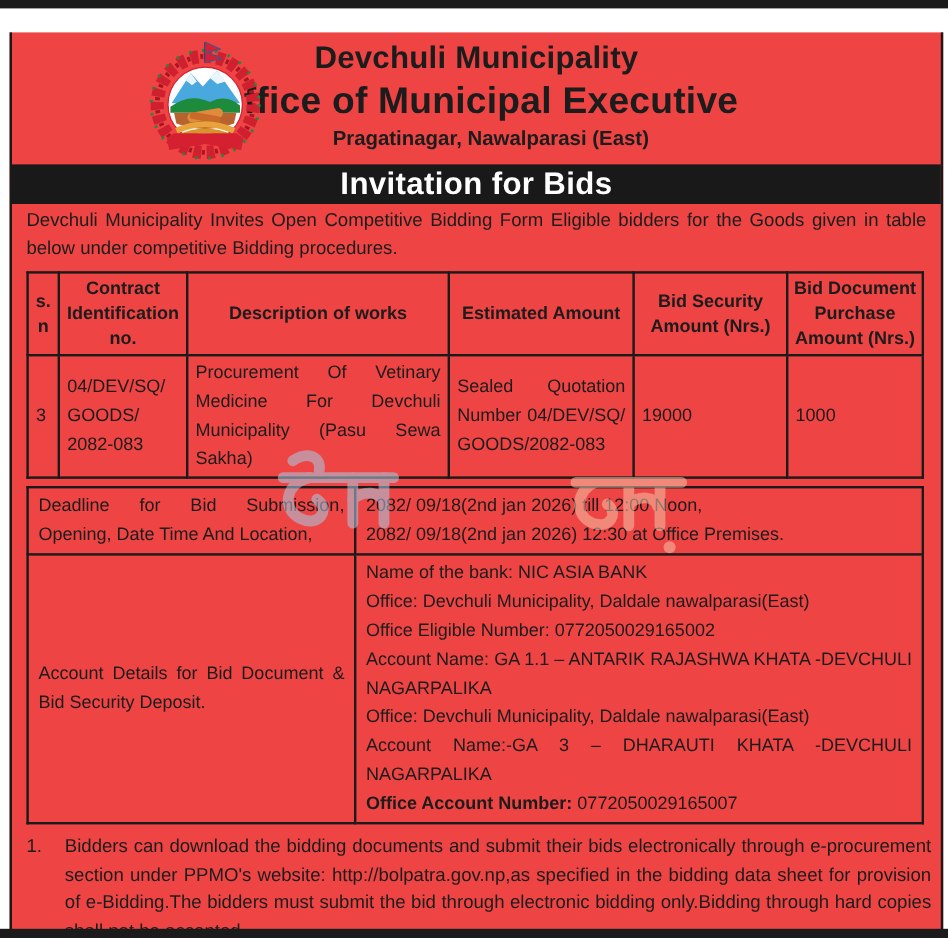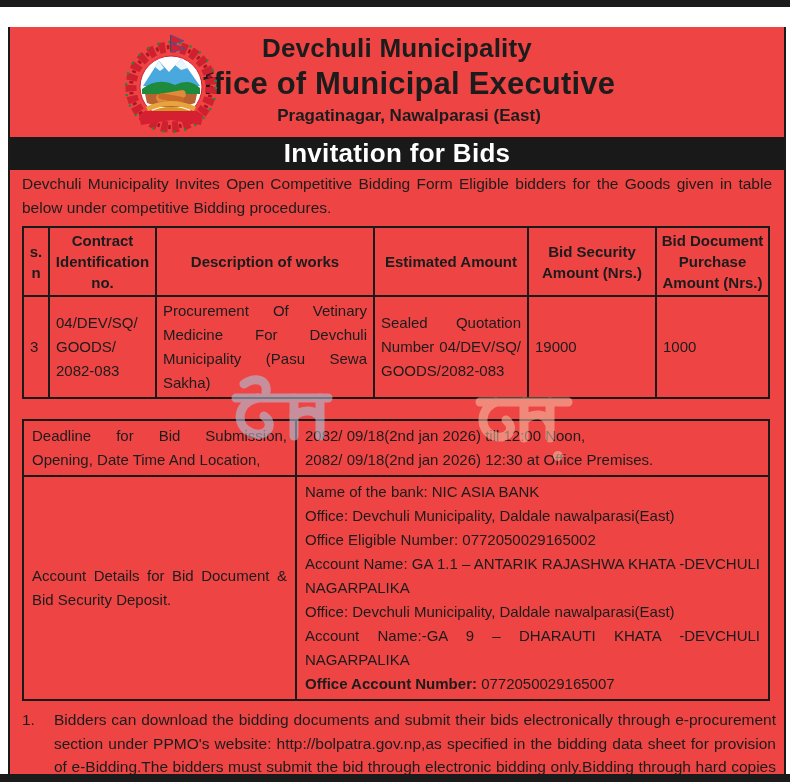--- a/index.html
+++ b/index.html
@@ -29,21 +29,21 @@
   .intro { font-size:15.5px; line-height:23.5px; padding:2px 12px 0 12px; text-align:justify; }
 
   table { border-collapse:collapse; table-layout:fixed; }
   .bids-table { width:746px; margin:7px 16px 0 12px; }
   .bids-table th, .bids-table td { border:2px solid #1a1a1a; font-size:15px; vertical-align:middle; }
   .bids-table th { font-weight:bold; text-align:center; height:66px; line-height:21px; padding:2px 3px; }
   .bids-table td { height:73px; line-height:24px; padding:2px 6px; }
   .c-center { text-align:left; }
   .c-justify { text-align:justify; }
 
-  .details-table { width:746px; margin:20px 0 0 12px; }
+  .details-table { width:746px; margin:6px 0 0 12px; }
   .details-table td { border:2px solid #1a1a1a; font-size:15px; line-height:24px; vertical-align:middle; padding:3px 8px; }
   .dl-label { text-align:justify; }
   .acct-line { text-align:justify; }
   .bold { font-weight:bold; }
 
   
   .watermark { position:absolute; left:228px; top:372px; width:350px; height:100px;
                pointer-events:none; opacity:0.55; }
 
   .notes { padding:7px 8px 0 12px; font-size:15.5px; }
@@ -142,21 +142,21 @@
         </td>
       </tr>
       <tr>
         <td class="dl-label">Account Details  for Bid Document &amp; Bid Security Deposit.</td>
         <td>
           <div class="acct-line">Name of the bank: NIC ASIA BANK</div>
           <div class="acct-line">Office: Devchuli Municipality, Daldale  nawalparasi(East)</div>
           <div class="acct-line">Office Eligible Number: 0772050029165002</div>
           <div class="acct-line">Account Name: GA 1.1 – ANTARIK RAJASHWA  KHATA -DEVCHULI NAGARPALIKA</div>
           <div class="acct-line">Office: Devchuli Municipality, Daldale  nawalparasi(East)</div>
-          <div class="acct-line">Account Name:-GA 9 – DHARAUTI KHATA  -DEVCHULI NAGARPALIKA</div>
+          <div class="acct-line">Account Name:-GA 3 – DHARAUTI KHATA  -DEVCHULI NAGARPALIKA</div>
           <div class="acct-line"><span class="bold">Office Account Number:</span><span> 0772050029165007</span></div>
         </td>
       </tr>
     </tbody>
       </table>
 
     <div class="notes">
       <div class="note">
         <span class="note-num">1.</span>
         <span class="note-text">Bidders can download the bidding documents and submit their bids electronically through e-procurement section under PPMO's website: http://bolpatra.gov.np,as specified in the bidding data sheet for provision of e-Bidding.The bidders must submit the bid through electronic bidding only.Bidding through hard copies shall not be accepted.</span>

